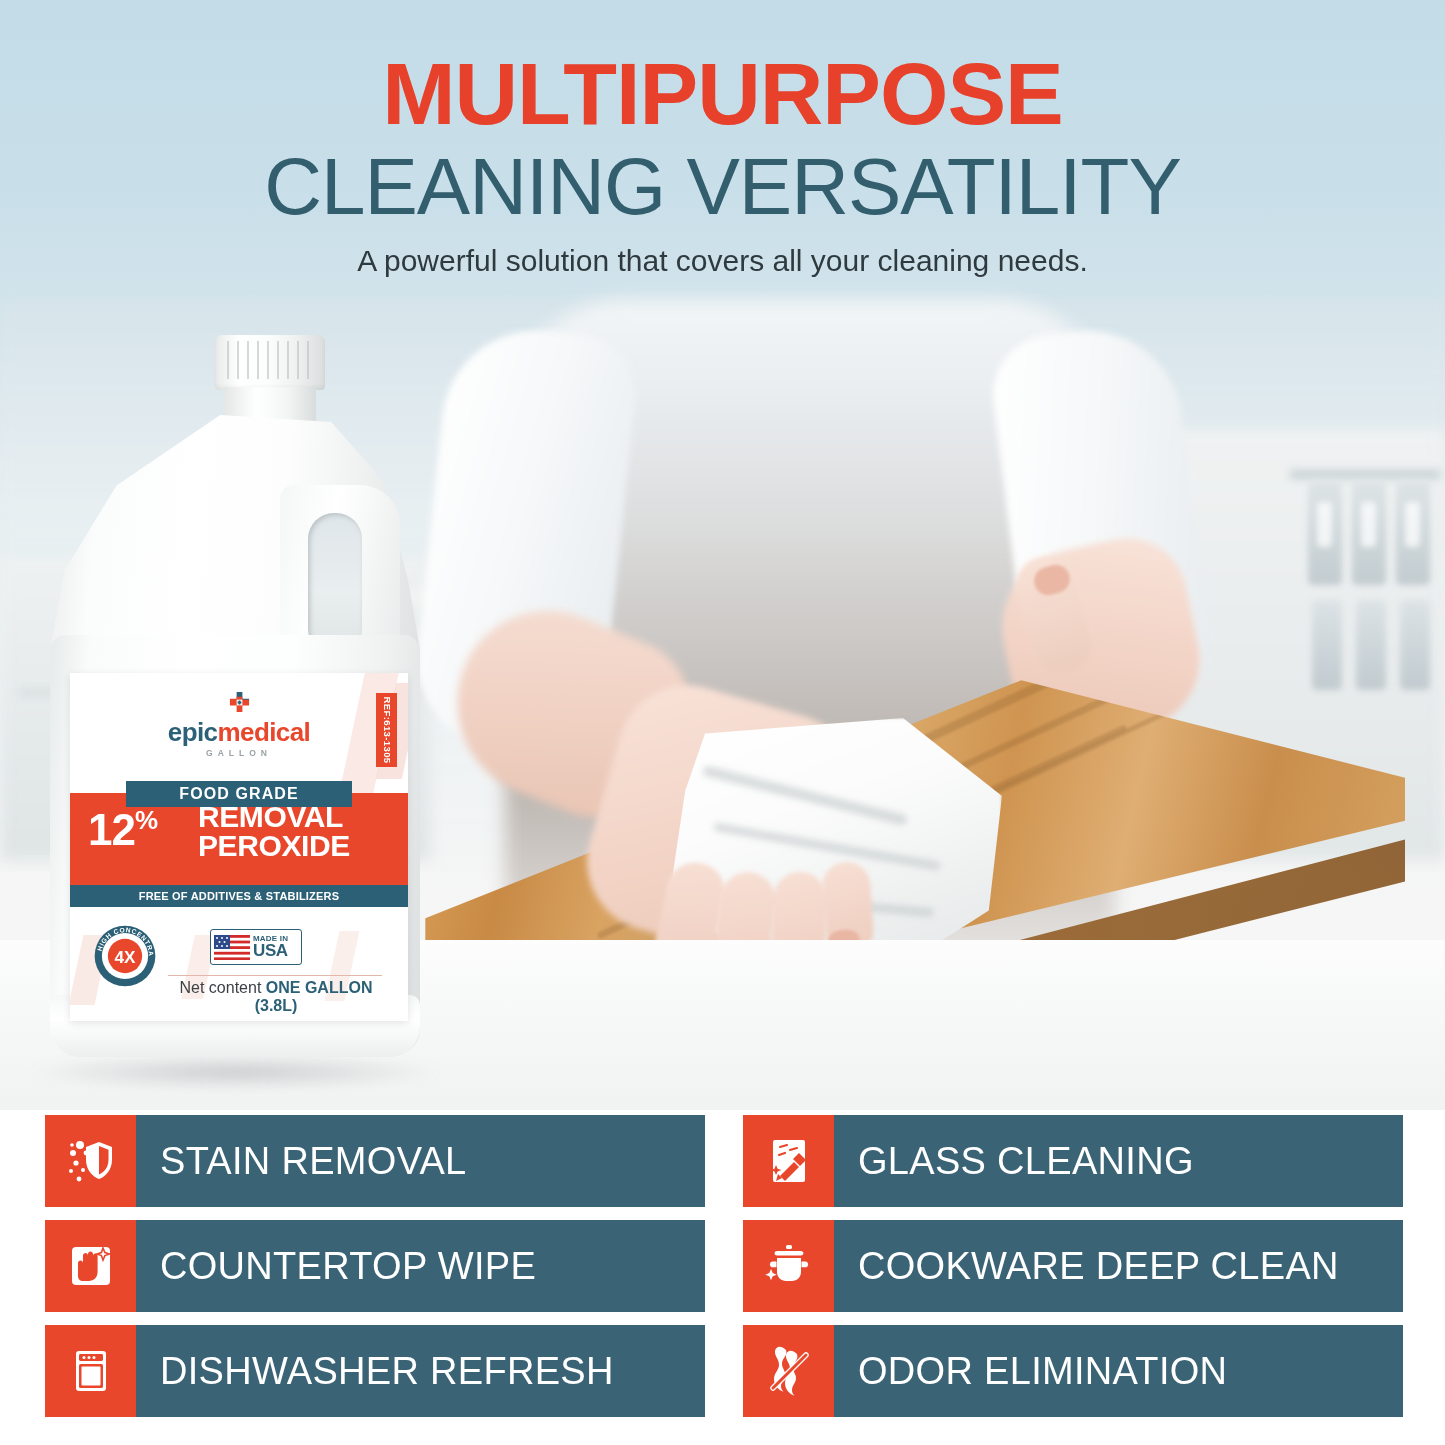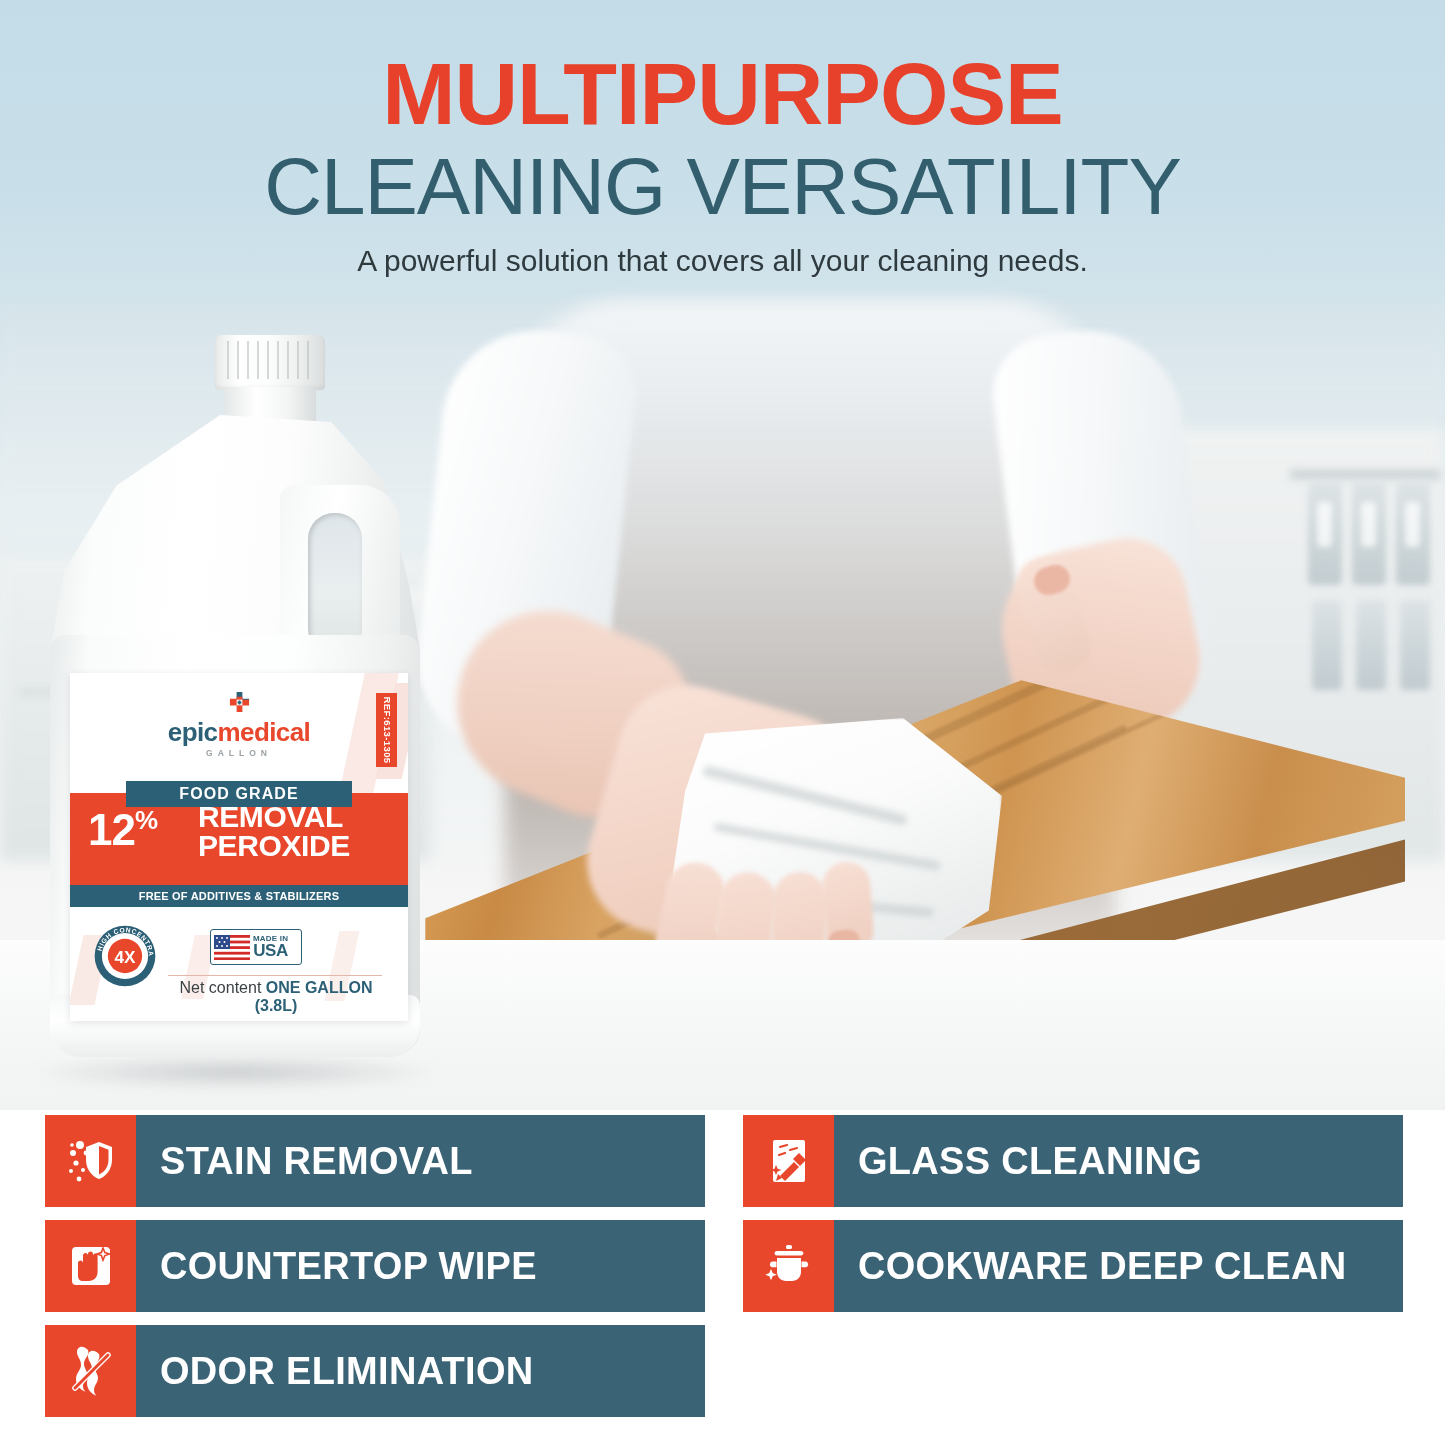--- a/index.html
+++ b/index.html
@@ -147,21 +147,21 @@
   .pct sup{font-size:26px;vertical-align:super;font-weight:bold;}
   .h2o{position:absolute;left:128px;top:2px;line-height:.96;text-align:left;}
   .h2o div{font-size:30px;font-weight:bold;letter-spacing:-.4px;}
   .teal-strip{position:absolute;left:0;top:212px;width:338px;height:22px;background:#2c6077;
     color:#fff;font-size:11px;font-weight:bold;text-align:center;line-height:22px;letter-spacing:.2px;}
 
   .badge4x{position:absolute;left:22px;top:250px;width:66px;height:66px;}
   .usa{position:absolute;left:140px;top:256px;width:92px;height:36px;border:1.6px solid #2c6077;border-radius:3px;
     display:flex;align-items:center;padding:2px 3px;box-sizing:border-box;background:#fff;}
   .flag{width:36px;height:25px;position:relative;overflow:hidden;flex:none;}
-  .usa-txt{margin-left:3px;line-height:1;text-align:center;}
+  .usa-txt{margin-left:3px;line-height:1;}
   .usa-txt .mi{font-size:8px;font-weight:bold;color:#2c6077;letter-spacing:.2px;}
   .usa-txt .us{font-size:17px;font-weight:bold;color:#2c6077;letter-spacing:-.4px;line-height:.95;}
   .netline{position:absolute;left:98px;top:302px;width:214px;border-top:1px solid #e3b7ab;}
   .net{position:absolute;left:96px;top:306px;width:220px;text-align:center;font-size:16px;color:#3b4246;}
   .net b{color:#2c6077;}
 
   
   .head-wrap{position:absolute;left:0;top:50px;width:1445px;text-align:center;}
   .h-multi{font-size:88px;font-weight:bold;color:#e8412b;letter-spacing:-1px;line-height:1;
     font-family:"Liberation Sans",sans-serif;}
@@ -169,21 +169,21 @@
     font-family:"Liberation Sans",sans-serif;font-weight:400;}
   .sub{font-size:30px;color:#2f3a3f;margin-top:14px;font-family:"Liberation Sans",sans-serif;}
 
   
   .features{position:absolute;left:45px;top:1115px;width:1358px;
     display:grid;grid-template-columns:1fr 1fr;grid-auto-rows:92px;gap:13px 38px;}
   .fbar{display:flex;align-items:center;background:#3a6375;overflow:hidden;}
   .fico{width:91px;height:92px;background:#e8472c;display:flex;align-items:center;justify-content:center;flex:none;}
   .fico svg{width:50px;height:50px;}
   .flabel{color:#fff;font-size:38px;letter-spacing:.3px;padding-left:24px;white-space:nowrap;
-    font-family:"Liberation Sans",sans-serif;font-weight:bold;}
+    font-family:"Liberation Sans",sans-serif;}
 </style>
 </head>
 <body>
 
 <div id="stage">
 
   <div class="scene">
     <div class="kitchen-back"></div>
     <div class="cab-left"></div>
     <div class="cab-left-line"></div>
@@ -411,20 +411,36 @@
           <path d="M13 10h24c1.4 0 2.4 1 2.4 2.2s-1 2.3-2.4 2.3H13c-1.4 0-2.4-1-2.4-2.3S11.6 10 13 10z"></path>
           <path d="M13 17h24v14c0 5-4 9-9 9h-6c-5 0-9-4-9-9z"></path>
           <path d="M37.5 20.5h3.8c1.6 0 2.8 1.3 2.8 2.9s-1.2 2.9-2.8 2.9h-3.8z"></path>
           <path d="M12.5 20.5H8.7c-1.6 0-2.8 1.3-2.8 2.9s1.2 2.9 2.8 2.9h3.8z"></path>
           <path d="M7 28l1.7 4L12.7 33.7 8.7 35.3 7 39.3 5.3 35.3 1.3 33.7 5.3 32z"></path>
         </svg>
       </div>
       <div class="flabel">COOKWARE DEEP CLEAN</div>
     </div>
 
+    <div class="fbar">
+      <div class="fico">
+        <svg viewBox="0 0 50 50">
+          <rect x="10" y="5" width="30" height="40" rx="3" fill="#fff"></rect>
+          <rect x="13" y="8" width="24" height="7" rx="1.4" fill="#e8472c"></rect>
+          <g fill="#fff">
+              <circle cx="18" cy="11.5" r="1.5"></circle>
+              <circle cx="23" cy="11.5" r="1.5"></circle>
+              <circle cx="28" cy="11.5" r="1.5"></circle>
+            </g>
+          <rect x="13" y="18" width="24" height="24" rx="1.6" fill="#e8472c"></rect>
+          <rect x="15.5" y="20.5" width="19" height="19" rx="1" fill="#fff"></rect>
+        </svg>
+      </div>
+      <div class="flabel">DISHWASHER REFRESH</div>
+    </div>
 
     <div class="fbar">
       <div class="fico">
         <svg viewBox="0 0 50 50">
           <path d="M22 4c2 6-4 8-4 14 0 4 3 6 3 10 0 5-4 7-4 12 0 4 3 6 3 6-6-2-10-7-10-13 0-6 5-9 5-14 0-6-4-8-4-13 0-5 5-8 11-2z" fill="#fff"></path>
           <path d="M33 8c2 6-4 8-4 14 0 4 3 6 3 10 0 5-4 7-4 12 0 4 3 6 3 6-6-2-10-7-10-13 0-6 5-9 5-14 0-6-4-8-4-13 0-5 5-8 11-2z" fill="#fff"></path>
           <line x1="9" y1="42" x2="42" y2="9" stroke="#fff" stroke-width="5.5" stroke-linecap="round"></line>
           <line x1="9" y1="42" x2="42" y2="9" stroke="#e8472c" stroke-width="3" stroke-linecap="round"></line>
         </svg>
       </div>

